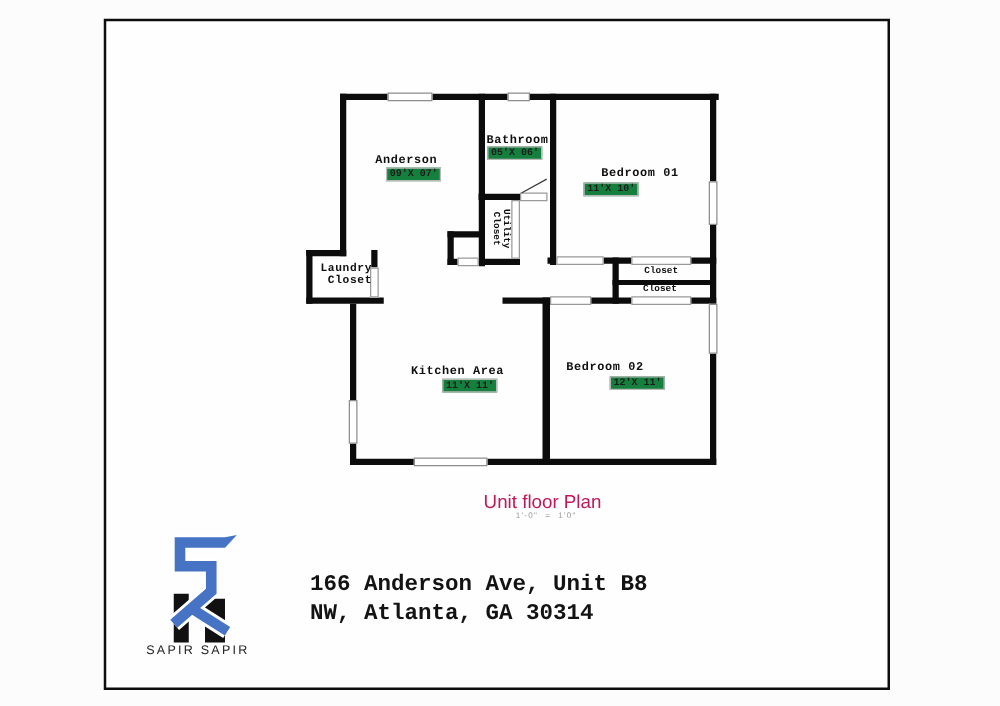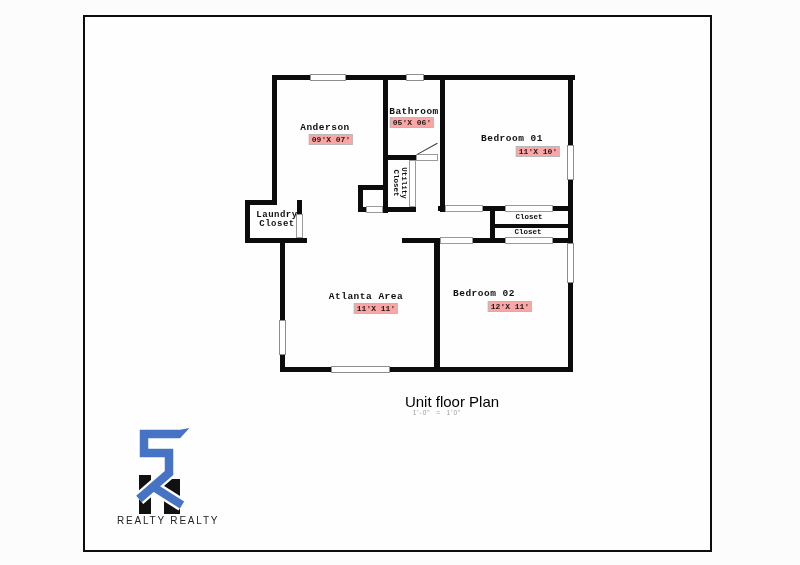--- a/index.html
+++ b/index.html
@@ -11,29 +11,29 @@
   .wall{position:absolute;background:#0c0c0c;}
   .win{position:absolute;background:#ffffff;border:1px solid #8d8d8d;box-sizing:border-box;}
   .door{position:absolute;background:#ffffff;border:1px solid #9a9a9a;box-sizing:border-box;}
   .leaf{position:absolute;left:417px;top:154px;width:23px;height:0;
         border-top:1.5px solid #3a3a3a;transform-origin:0 0;transform:rotate(-29deg);}
   
   .rname{position:absolute;transform:translateX(-50%);white-space:nowrap;color:#101010;
          font:700 9.5px "Liberation Mono","DejaVu Sans Mono",monospace;letter-spacing:.5px;}
   .rdims{position:absolute;transform:translateX(-50%);white-space:nowrap;color:#1c1c1c;
          font:700 8px "Liberation Mono","DejaVu Sans Mono",monospace;
-         border:1px solid #b9b9b9;background:#fca5a5;padding:0 2px;}
+         border:1px solid #b9b9b9;background:#15803d;padding:0 2px;}
   .small{font-size:7.5px;letter-spacing:0;}
-  .two{line-height:9px;text-align:center;}
+  .two{line-height:9px;text-align:right;}
   .utility{position:absolute;left:400px;top:183px;transform:translate(-50%,-50%) rotate(90deg);
            font:700 7.5px "Liberation Mono","DejaVu Sans Mono",monospace;color:#101010;
            line-height:8px;text-align:center;white-space:nowrap;}
   
-  .title{position:absolute;left:452px;top:393px;transform:translateX(-50%);
-         font:400 15px "Liberation Sans","DejaVu Sans",sans-serif;color:#000000;white-space:nowrap;}
+  .title{position:absolute;left:434px;top:393px;transform:translateX(-50%);
+         font:400 15px "Liberation Sans","DejaVu Sans",sans-serif;color:#be185d;white-space:nowrap;}
   .scale{position:absolute;left:437px;top:409px;transform:translateX(-50%);
          font:400 6.5px "Liberation Sans",sans-serif;color:#9a9a9a;
          letter-spacing:1px;white-space:pre;}
   
   .logo{position:absolute;left:125px;top:424px;width:95px;height:95px;}
   .brand{position:absolute;left:117px;top:515px;
          font:400 10px "Liberation Sans",sans-serif;letter-spacing:1.8px;color:#232323;white-space:nowrap;}
   
   .addr{position:absolute;left:248px;top:457px;color:#131313;
         font:700 18px "Liberation Mono","DejaVu Sans Mono",monospace;line-height:23px;white-space:nowrap;}
@@ -88,23 +88,23 @@
     <div class="door" style="left:440px;top:237px;width:33px;height:7px"></div>
     <div class="door" style="left:505px;top:237px;width:48px;height:7px"></div>
 
     <div class="rname" style="left:325px;top:122px">Anderson</div>
     <div class="rdims" style="left:331px;top:134px">09'X 07'</div>
 
     <div class="rname" style="left:414px;top:106px">Bathroom</div>
     <div class="rdims" style="left:412px;top:117px">05'X 06'</div>
 
     <div class="rname" style="left:512px;top:133px">Bedroom 01</div>
-    <div class="rdims" style="left:538px;top:146px">11'X 10'</div>
+    <div class="rdims" style="left:489px;top:146px">11'X 10'</div>
 
-    <div class="rname" style="left:366px;top:291px">Atlanta Area</div>
+    <div class="rname" style="left:366px;top:291px">Kitchen Area</div>
     <div class="rdims" style="left:376px;top:303px">11'X 11'</div>
 
     <div class="rname" style="left:484px;top:288px">Bedroom 02</div>
     <div class="rdims" style="left:510px;top:301px">12'X 11'</div>
 
     <div class="rname two" style="left:277px;top:211px;font-size:9px">
       <div>Laundry</div>
       <div>Closet</div>
     </div>
 
@@ -128,15 +128,19 @@
       <path d="M27 62 L57 81"></path>
     </g>
     <g fill="none" stroke="#4673c4" stroke-width="8.5">
       <path d="M55 10 L19 10 L19 29 L44 29 L44 49 L14 75"></path>
     </g>
     <g fill="none" stroke="#4673c4" stroke-width="8">
       <path d="M27 62 L57 81"></path>
     </g>
     <polygon points="55,5.75 64.5,4 55,14.25" fill="#4673c4"></polygon>
   </svg>
-  <div class="brand">REALTY REALTY</div>
+  <div class="brand">SAPIR SAPIR</div>
 
+  <div class="addr">
+    <div>166 Anderson Ave, Unit B8</div>
+    <div>NW, Atlanta, GA 30314</div>
+  </div>
 </div>
 
 </body></html>

